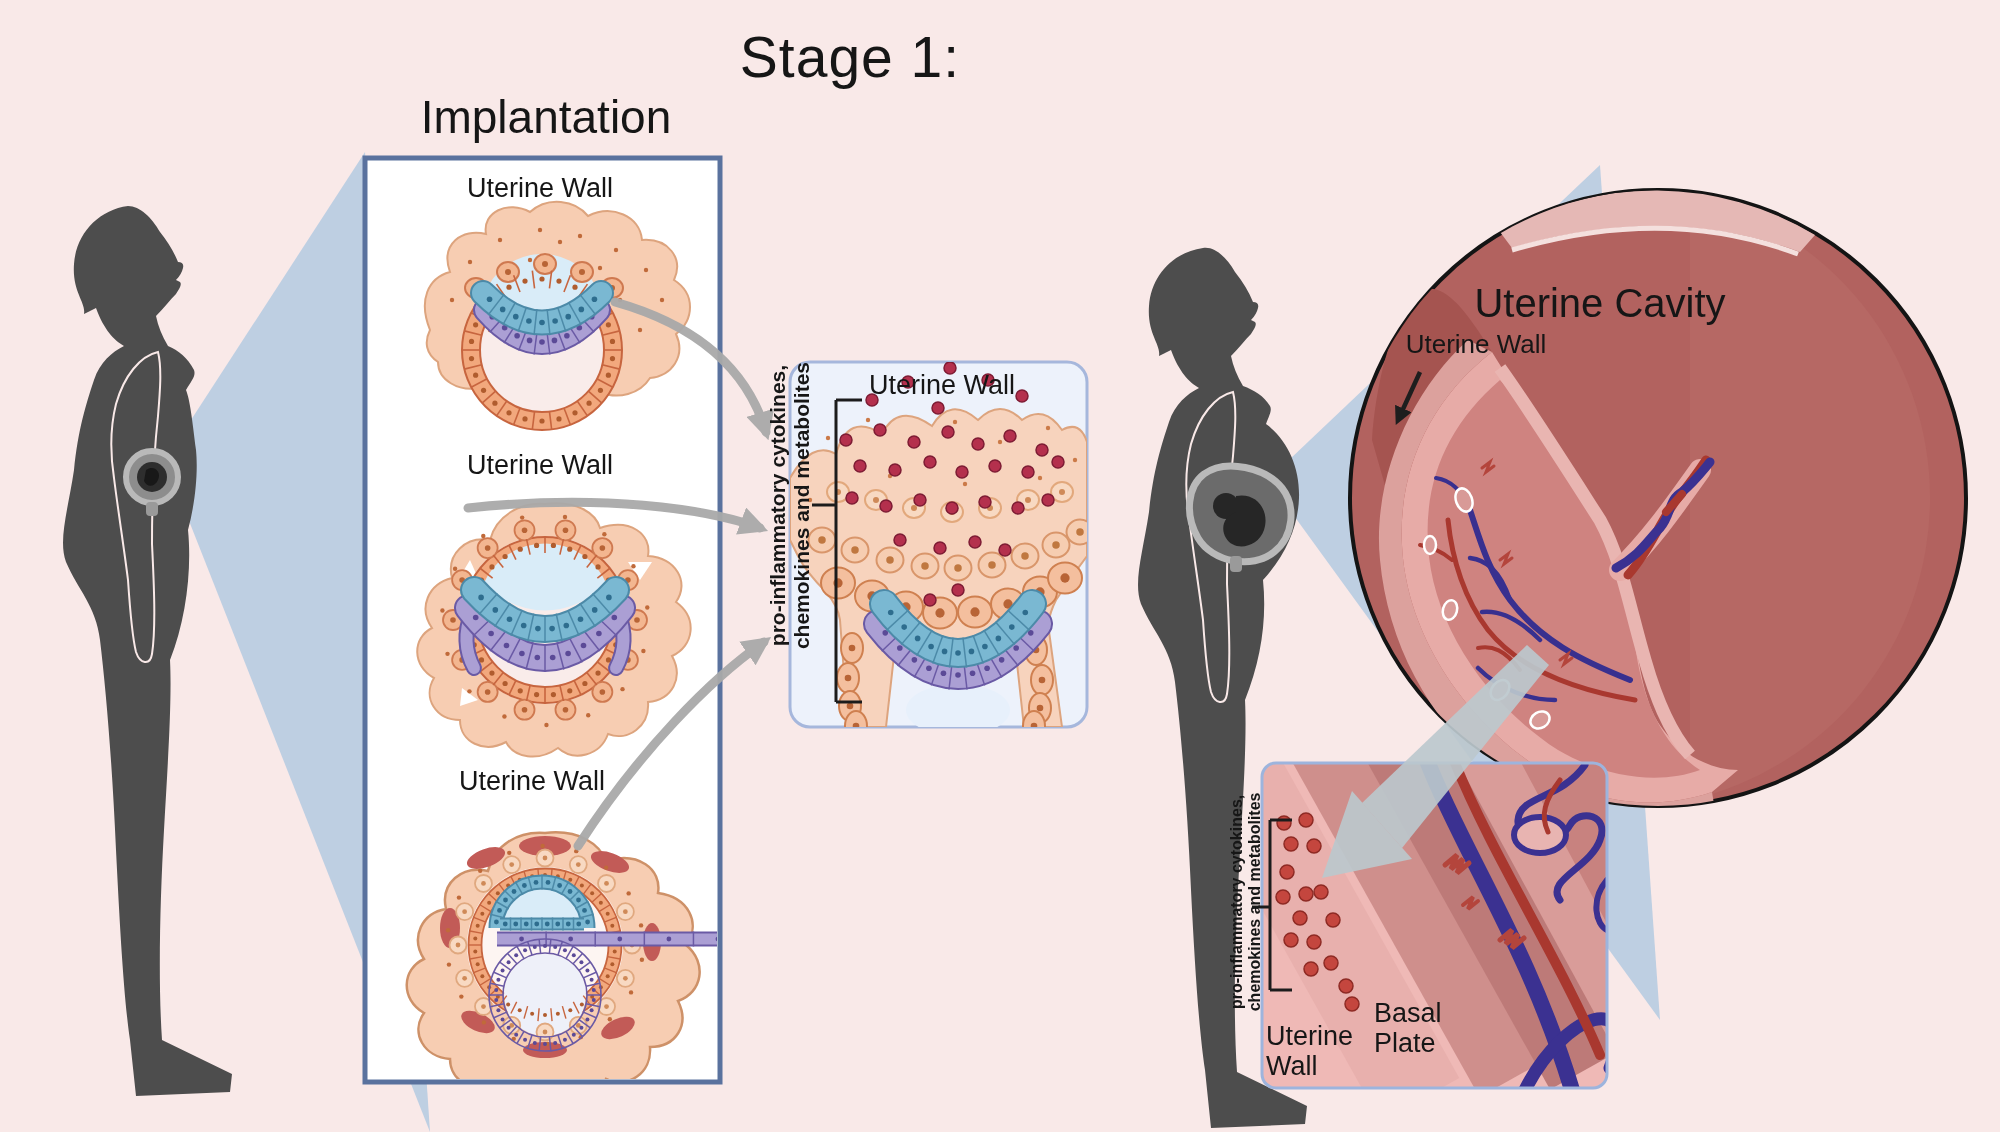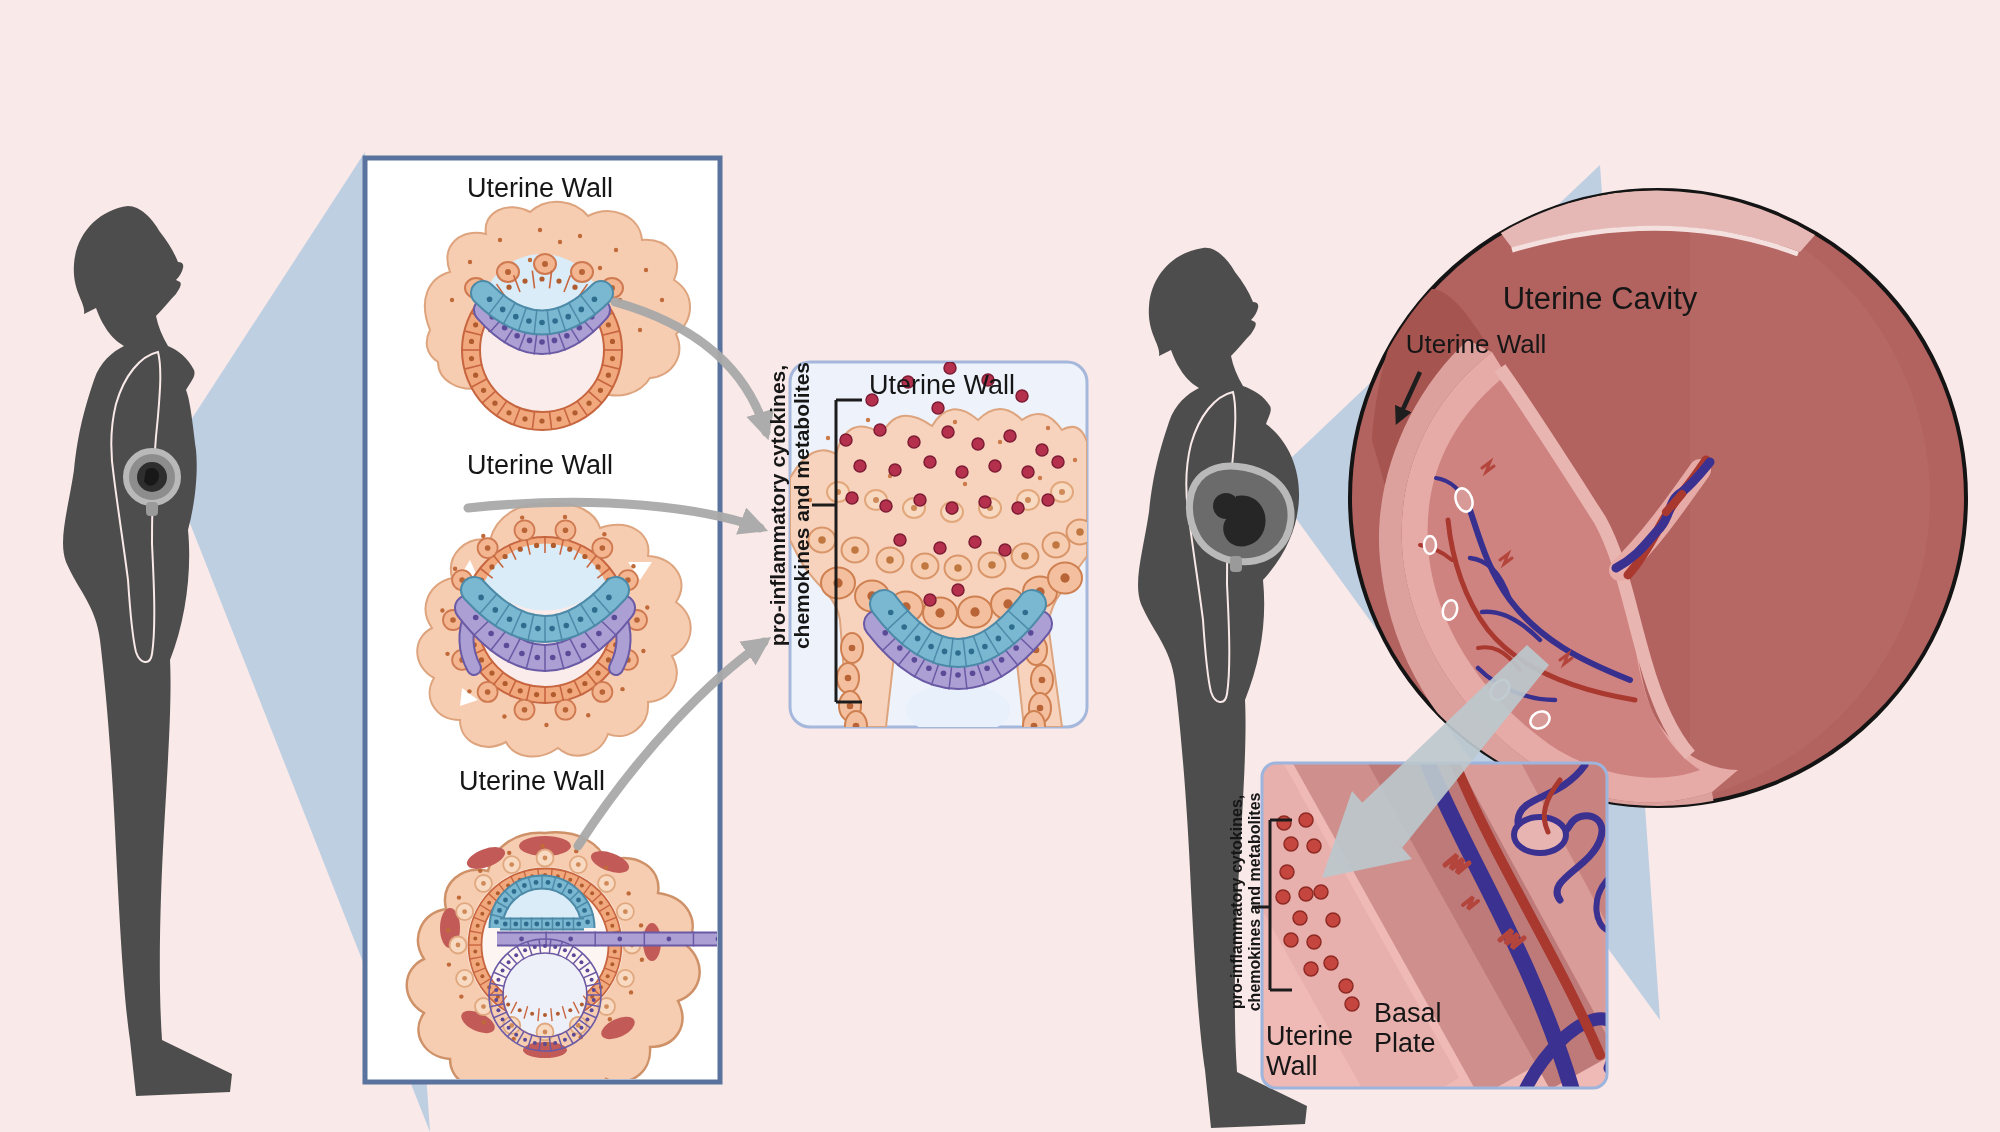--- a/index.html
+++ b/index.html
@@ -5,21 +5,21 @@
   html,body{margin:0;padding:0;background:#ffffff;}
   #canvas{position:relative;width:2000px;height:1132px;background:#f9e9e8;overflow:hidden;
           font-family:"Liberation Sans",sans-serif;}
   #art{position:absolute;left:0;top:0;z-index:1;}
   .lbl{position:absolute;z-index:5;color:#161616;font-family:"Liberation Sans",sans-serif;}
   .center{text-align:center;}
   .title{font-size:57px;font-weight:500;letter-spacing:1px;}
   .heading{font-size:46px;font-weight:500;}
   .walllbl{font-size:27px;font-weight:500;}
   .midtitle{font-size:27px;font-weight:500;}
-  .cavlbl{font-size:31px;font-weight:500;}
+  .cavlbl{font-size:40px;font-weight:500;}
   .cwalllbl{font-size:26px;font-weight:500;}
   .vert{transform:rotate(-90deg);font-weight:700;line-height:1.12;text-align:center;white-space:nowrap;}
   .vmid{font-size:21px;}
   .vbot{font-size:16px;}
   .botlbl{font-size:27px;font-weight:500;line-height:1.12;}
 </style>
 </head>
 <body>
 
 <div id="canvas">
@@ -972,21 +972,23 @@
   </g>
 
   <g stroke="#1c1c1c" stroke-width="3">
     <line x1="1270" y1="820" x2="1270" y2="990"></line>
     <line x1="1270" y1="820" x2="1292" y2="820"></line>
     <line x1="1270" y1="990" x2="1292" y2="990"></line>
     <line x1="1252" y1="907" x2="1270" y2="907"></line>
   </g>
 </svg>
 
-
+<div class="lbl title center" style="left:690px;top:24px;width:320px;">Stage 1:</div>
+
+<div class="lbl heading center" style="left:376px;top:90px;width:340px;">Implantation</div>
 
 
 <div class="lbl walllbl center" style="left:440px;top:173px;width:200px;">Uterine Wall</div>
 <div class="lbl walllbl center" style="left:440px;top:450px;width:200px;">Uterine Wall</div>
 <div class="lbl walllbl center" style="left:432px;top:766px;width:200px;">Uterine Wall</div>
 
 <div class="lbl midtitle center" style="left:842px;top:370px;width:200px;">Uterine Wall</div>
 
 <div class="lbl vert vmid" style="left:575px;top:482px;width:430px;">
   <div>pro-inflammatory cytokines,</div>

